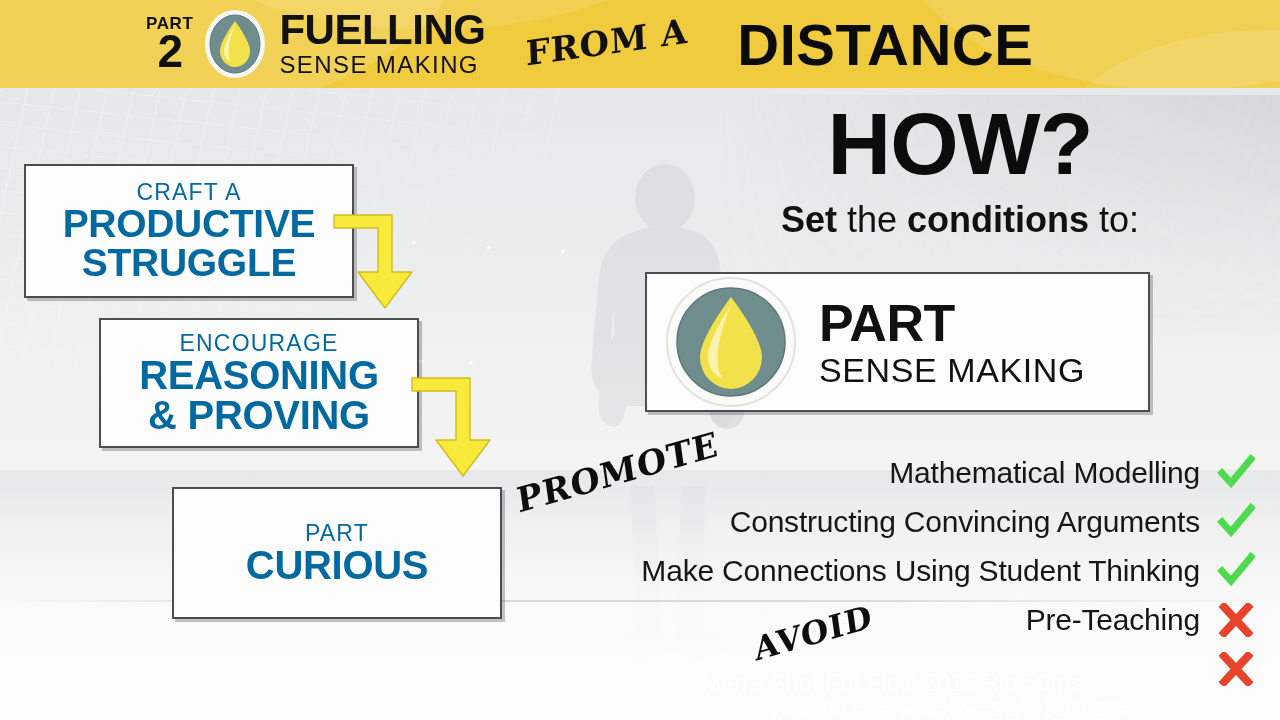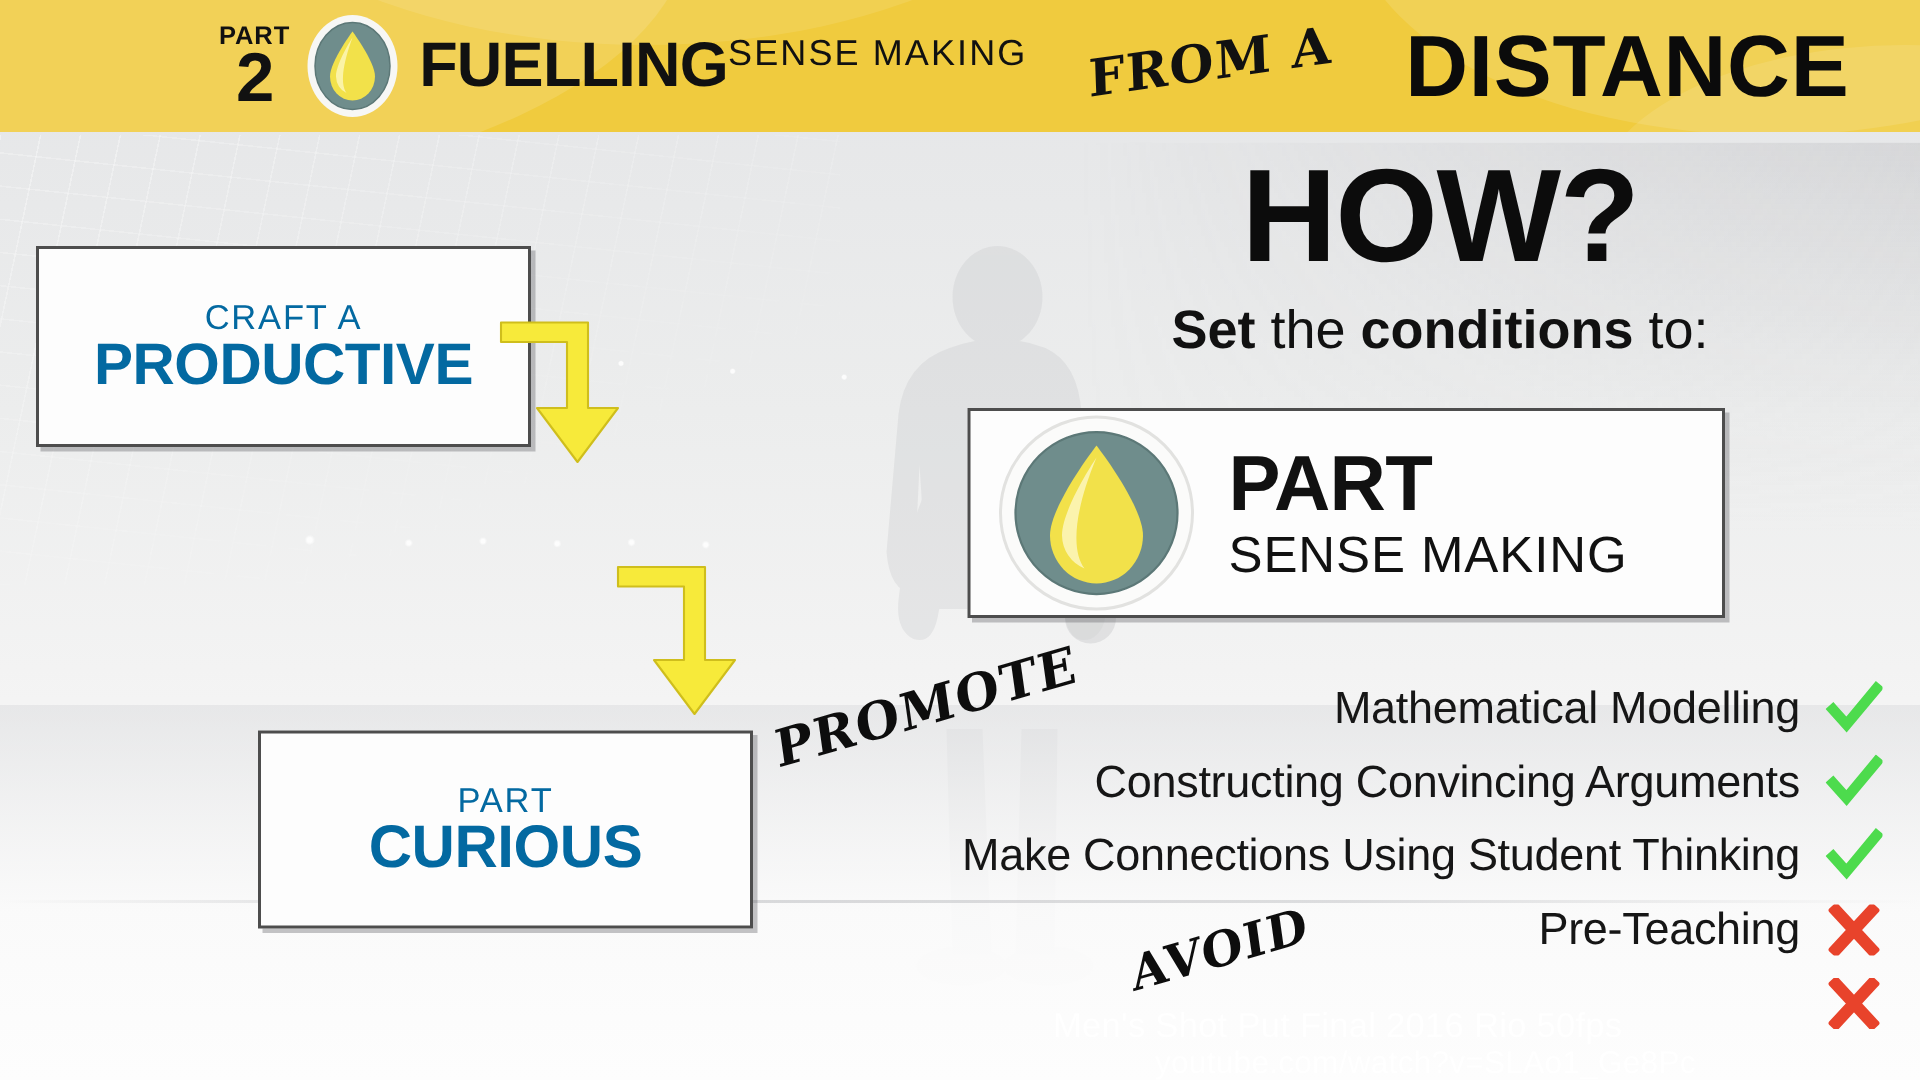--- a/index.html
+++ b/index.html
@@ -97,21 +97,21 @@
   .part-num {
     font-size:46px; font-weight:bold; color:#111; margin-top:-4px; letter-spacing:-1px;
   }
 
   
   .logo { position:relative; flex:0 0 auto; }
   .logo svg { display:block; }
   .logo-hdr { width:64px; height:72px; margin-left:10px; margin-right:12px; }
   .logo-big { width:132px; height:142px; }
 
-  .hdr-title { display:flex; flex-direction:row; line-height:1; margin-top:-2px; }
+  .hdr-title { display:flex; flex-direction:column; line-height:1; margin-top:-2px; }
   .hdr-fuelling {
     font-size:42px; font-weight:bold; color:#111; letter-spacing:-.5px;
   }
   .hdr-sense {
     font-size:24px; color:#111; letter-spacing:1.4px; margin-top:2px; font-weight:400;
   }
   .hdr-from {
     font-family:"DejaVu Serif", serif; font-weight:bold; font-style:normal;
     font-size:34px; color:#111; letter-spacing:1px;
     transform:rotate(-8deg) skewX(-6deg); margin-left:40px; margin-top:-4px;
@@ -254,22 +254,28 @@
       </div>
 
       <span class="hdr-from">FROM A</span>
       <span class="hdr-distance">DISTANCE</span>
     </div>
   </div>
 
   <div class="card" id="card1">
     <div class="small-line">CRAFT A</div>
     <div class="big-line">PRODUCTIVE</div>
-  </div>
-
+    <div class="big-line">STRUGGLE</div>
+  </div>
+
+  <div class="card" id="card2">
+    <div class="small-line">ENCOURAGE</div>
+    <div class="big-line">REASONING</div>
+    <div class="big-line">&amp; PROVING</div>
+  </div>
 
   <div class="card" id="card3">
     <div class="small-line">PART</div>
     <div class="big-line">CURIOUS</div>
   </div>
 
   <div class="arrow" style="left:330px; top:200px; width:110px; height:115px;">
     <svg viewBox="0 0 110 115" xmlns="http://www.w3.org/2000/svg">
       <path d="M4 15 L62 15 L62 72 L82 72 L55 108 L28 72 L48 72 L48 28 L4 28 Z" fill="#f7ea3a" stroke="#cfbe1c" stroke-width="1.4" stroke-linejoin="round"></path>
     </svg>

